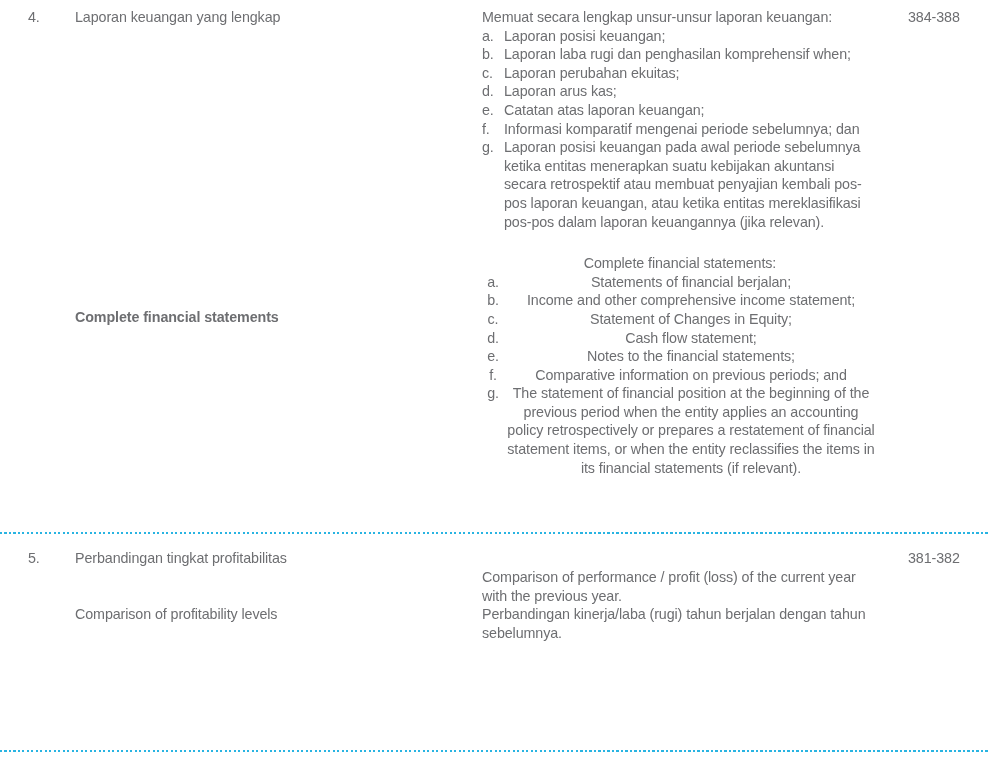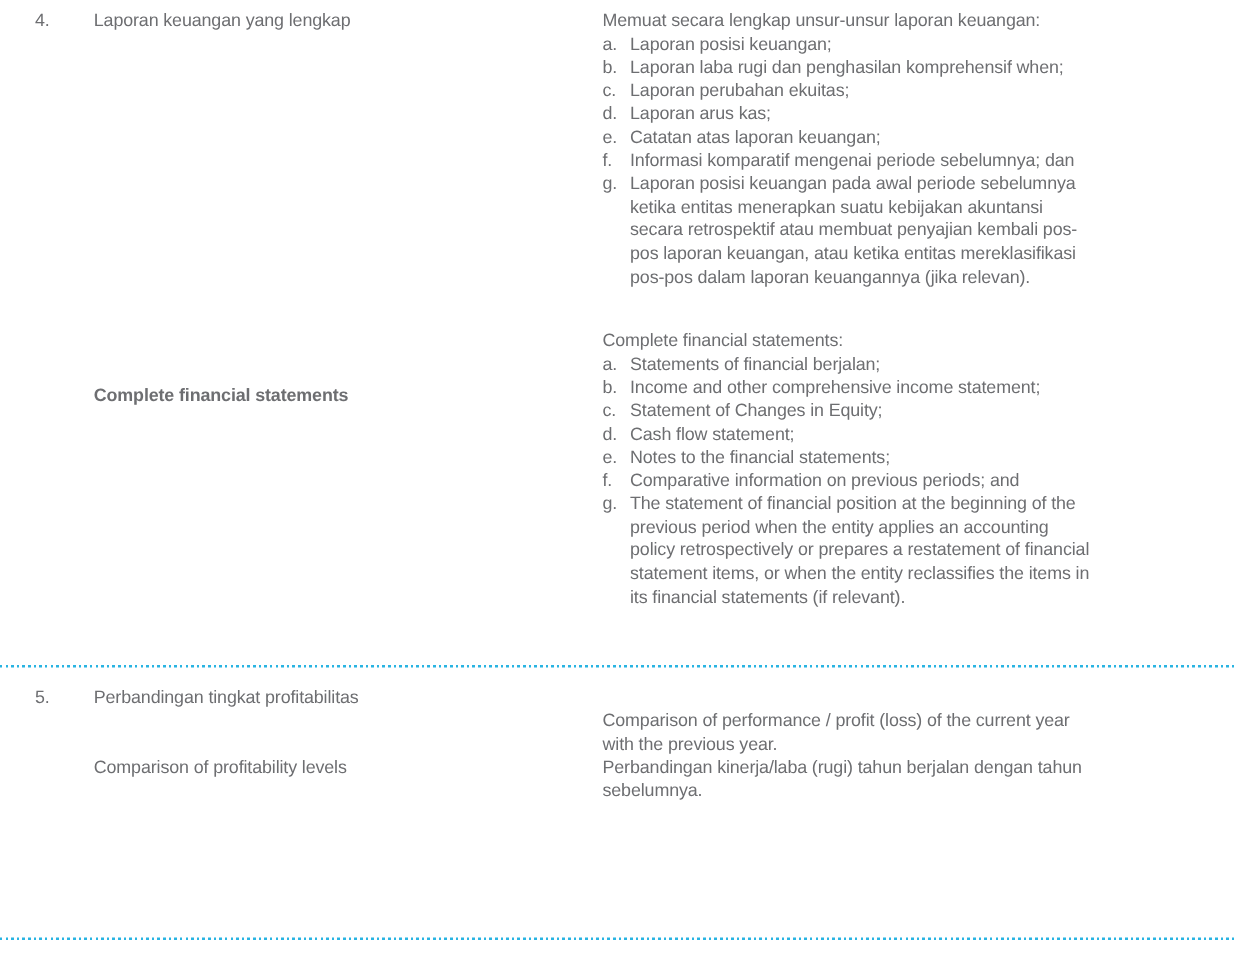--- a/index.html
+++ b/index.html
@@ -32,21 +32,21 @@
     padding-left: 28px;
     display: grid;
     grid-template-columns: 47px 407px 396px 1fr;
   }
   .row-4 { top: 8px; }
   .row-5 { top: 549px; }
   .cell { min-width: 0; }
   .cell.pages { padding-left: 30px; white-space: nowrap; }
   .item-en-4 { margin-top: 281px; font-weight: bold; }
   .item-en-5 { margin-top: 37px; }
-  .block-en-4 { margin-top: 33px; }
+  .block-en-4 { margin-top: 23px; text-align: center; }
   .block-en-5 { margin-top: 19px; }
   .li { display: flex; }
   .li-marker { flex: 0 0 22px; width: 22px; }
   .li-text { flex: 1 1 auto; min-width: 0; }
   .divider {
     position: absolute;
     left: 0;
     width: 989px;
     height: 2px;
     background: repeating-linear-gradient(
@@ -132,34 +132,36 @@
           <span class="li-marker">f.</span>
           <span class="li-text">Comparative information on previous periods; and</span>
         </div>
         <div class="li">
           <span class="li-marker">g.</span>
           <span class="li-text">The statement of financial position at the beginning of the previous period when the entity applies an accounting policy retrospectively or prepares a restatement of financial statement items, or when the entity reclassifies the items in its financial statements (if relevant).</span>
         </div>
       </div>
     </div>
 
+    <div class="cell pages">384-388</div>
   </div>
 
   <div class="divider divider-1"></div>
 
   <div class="row row-5">
     <div class="cell num">5.</div>
 
     <div class="cell item">
       <div>Perbandingan tingkat profitabilitas</div>
       <div class="item-en-5">Comparison of profitability levels</div>
     </div>
 
     <div class="cell desc">
       <div class="block block-en-5">Comparison of performance / profit (loss) of the current year with the previous year.</div>
       <div class="block">Perbandingan kinerja/laba (rugi) tahun berjalan dengan tahun sebelumnya.</div>
     </div>
 
+    <div class="cell pages">381-382</div>
   </div>
 
   <div class="divider divider-2"></div>
 
 </div>
 
 </body></html>

